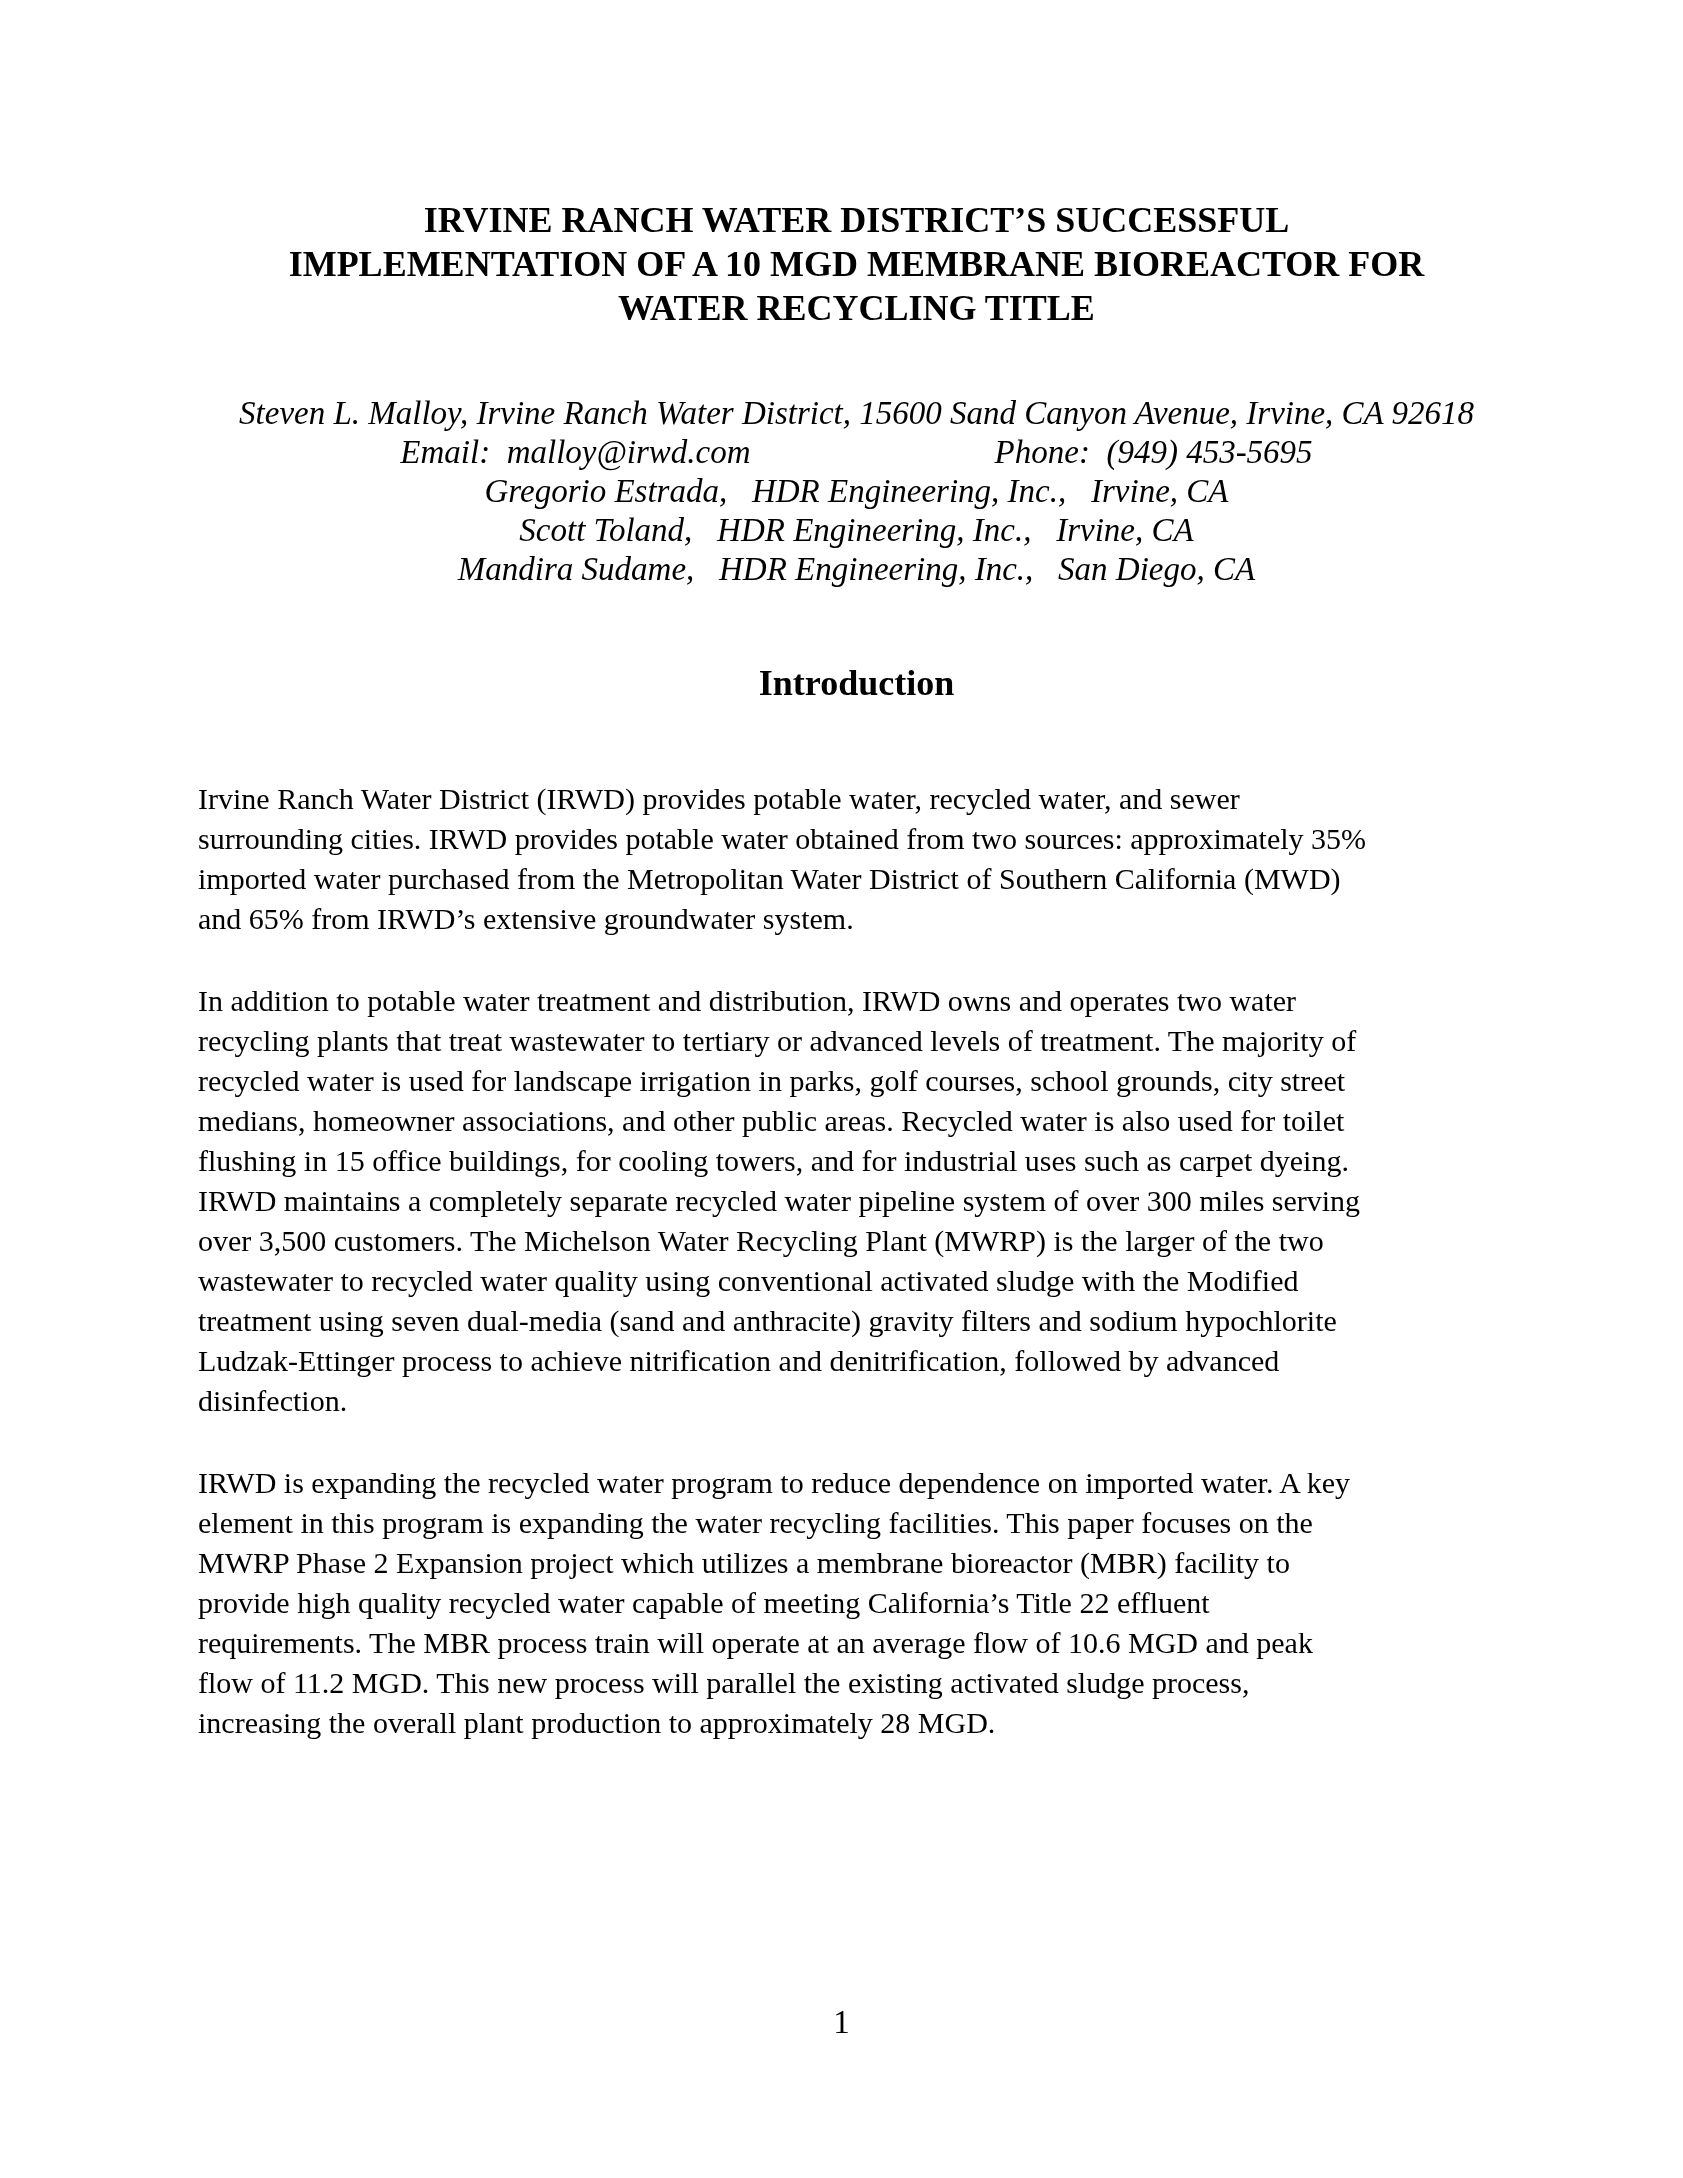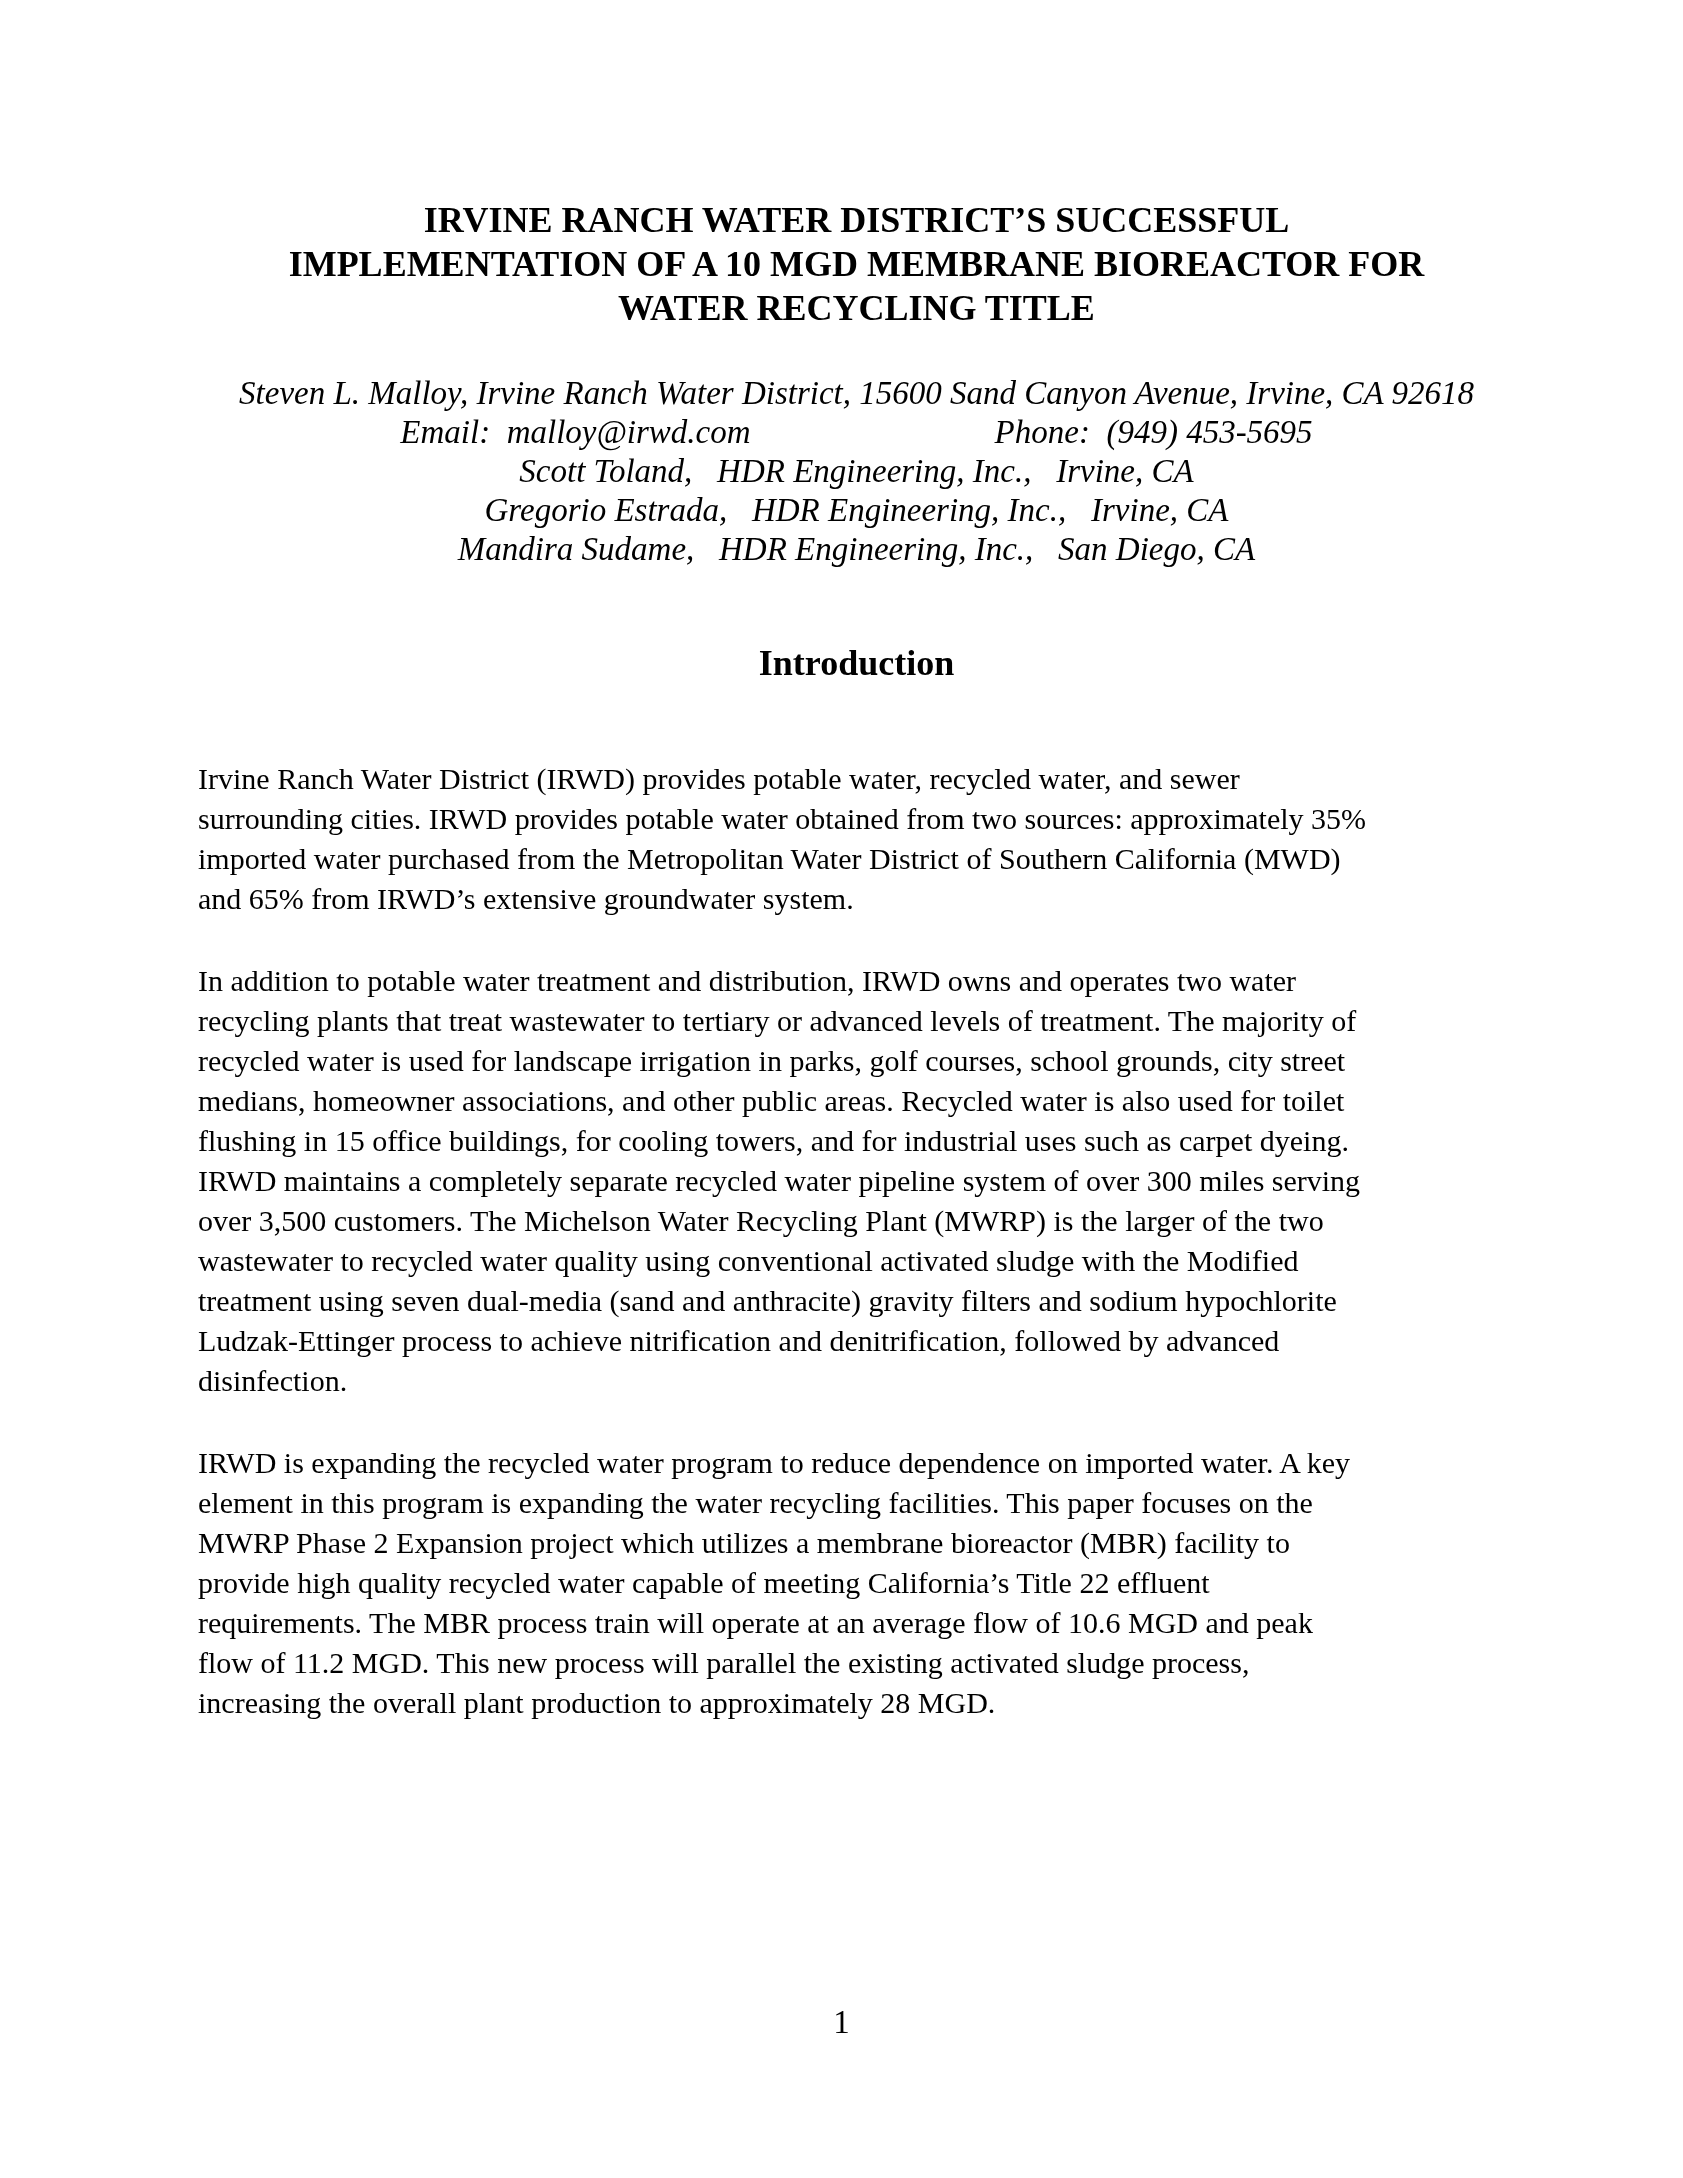--- a/index.html
+++ b/index.html
@@ -22,21 +22,21 @@
     top: 198px;
     width: 1317px;
   }
   .doc-title {
     font-size: 36px;
     line-height: 44px;
     font-weight: 700;
     text-align: center;
   }
   .authors {
-    margin-top: 44px;
+    margin-top: 64px;
     font-size: 33px;
     line-height: 39px;
     font-style: italic;
     text-align: center;
   }
   .contact-line {
     display: flex;
     justify-content: center;
     gap: 244px;
   }
@@ -83,22 +83,22 @@
         <div class="tline">IMPLEMENTATION OF A 10 MGD MEMBRANE BIOREACTOR FOR</div>
         <div class="tline">WATER RECYCLING TITLE</div>
       </div>
 
     <div class="authors">
       <div class="tline">Steven L. Malloy, Irvine Ranch Water District, 15600 Sand Canyon Avenue, Irvine, CA 92618</div>
       <div class="contact-line">
         <span>Email:  malloy@irwd.com</span>
         <span>Phone:  (949) 453-5695</span>
       </div>
+      <div class="tline">Gregorio Estrada,   HDR Engineering, Inc.,   Irvine, CA</div>
       <div class="tline">Scott Toland,   HDR Engineering, Inc.,   Irvine, CA</div>
-      <div class="tline">Gregorio Estrada,   HDR Engineering, Inc.,   Irvine, CA</div>
       <div class="tline">Mandira Sudame,   HDR Engineering, Inc.,   San Diego, CA</div>
     </div>
 
     <div class="section-heading">Introduction</div>
 
     <div class="paragraph first">
         <div class="tline">Irvine Ranch Water District (IRWD) provides potable water, recycled water, and sewer</div>
         <div class="tline">surrounding cities. IRWD provides potable water obtained from two sources: approximately 35%</div>
         <div class="tline">imported water purchased from the Metropolitan Water District of Southern California (MWD)</div>
         <div class="tline">and 65% from IRWD’s extensive groundwater system.</div>

